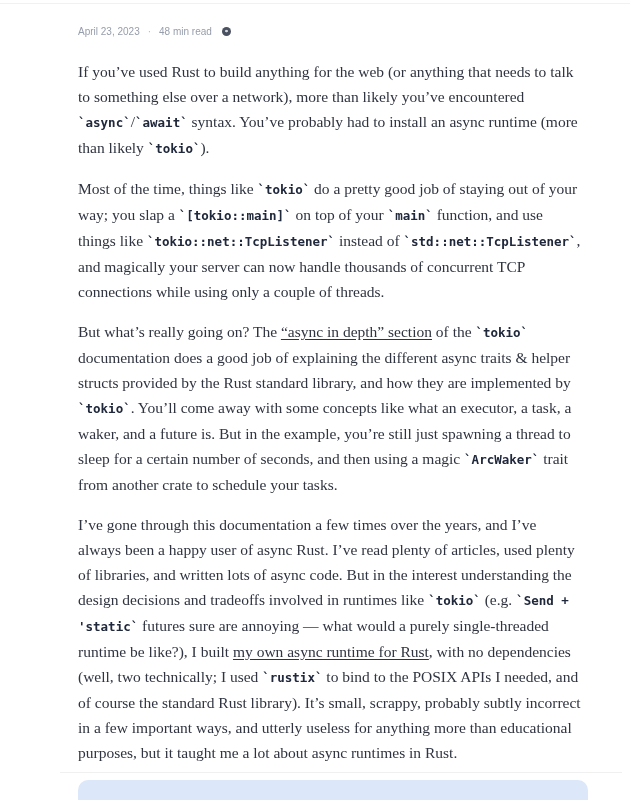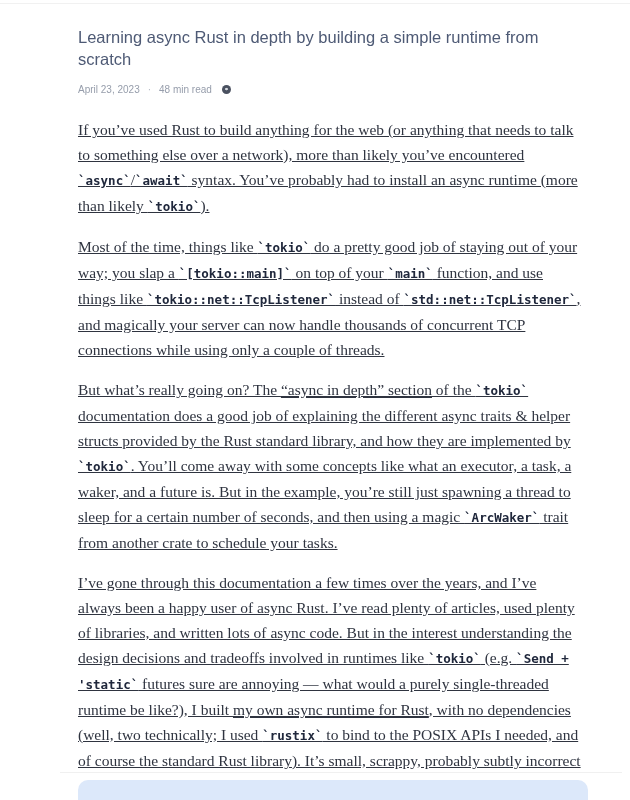--- a/index.html
+++ b/index.html
@@ -57,21 +57,20 @@
     background: radial-gradient(circle at 50% 45%, #d8dce2 0 1px, #4a5160 1.6px);
     margin-left: 2px;
   }
   .article-body { max-width: 506px; }
   .article-body p {
     font-family: "Liberation Serif", serif;
     font-size: 15.5px;
     line-height: 25px;
     color: #2f3440;
     margin: 0 0 15px 0;
-    text-decoration: underline;
   }
   .inline-code {
     font-family: "DejaVu Sans Mono", monospace;
     font-weight: bold;
     font-size: 12.5px;
     color: #20283c;
   }
   .article-link {
     color: #2f3440;
     text-decoration: underline;
@@ -105,21 +104,20 @@
 </head>
 <body>
 
 <div class="page">
 
   <div class="top-hairline"></div>
 
   <div class="content">
 
 
-    <div class="page-subtitle">Learning async Rust in depth by building a simple runtime from scratch</div>
 
     <div class="meta-row">
       <span>April 23, 2023</span>
       <span class="meta-sep">·</span>
       <span>48 min read</span>
       <span class="meta-icon"></span>
     </div>
 
     <div class="article-body">
         <p><span>If you’ve used Rust to build anything for the web (or anything that needs to talk to something else over a network), more than likely you’ve encountered </span><code class="inline-code">`async`</code><span>/</span><code class="inline-code">`await`</code><span> syntax. You’ve probably had to install an async runtime (more than likely </span><code class="inline-code">`tokio`</code><span>).</span></p>

